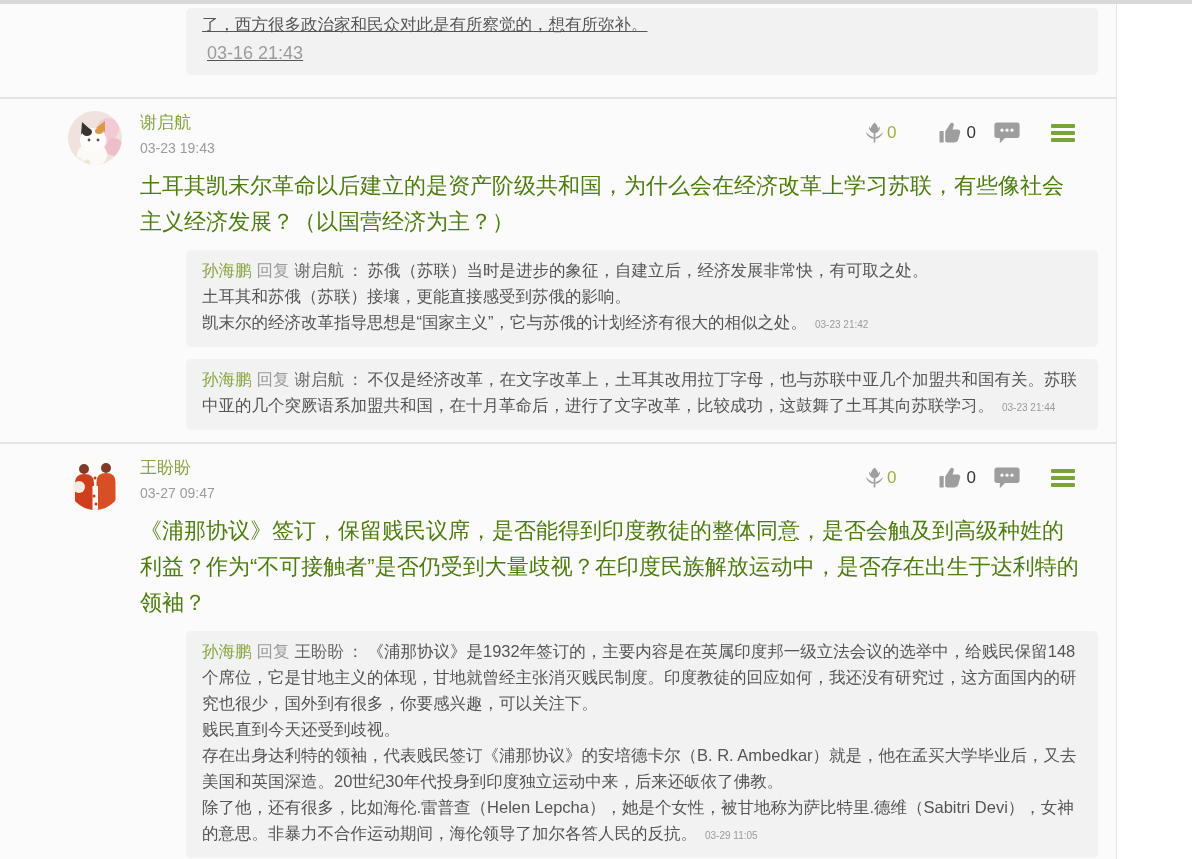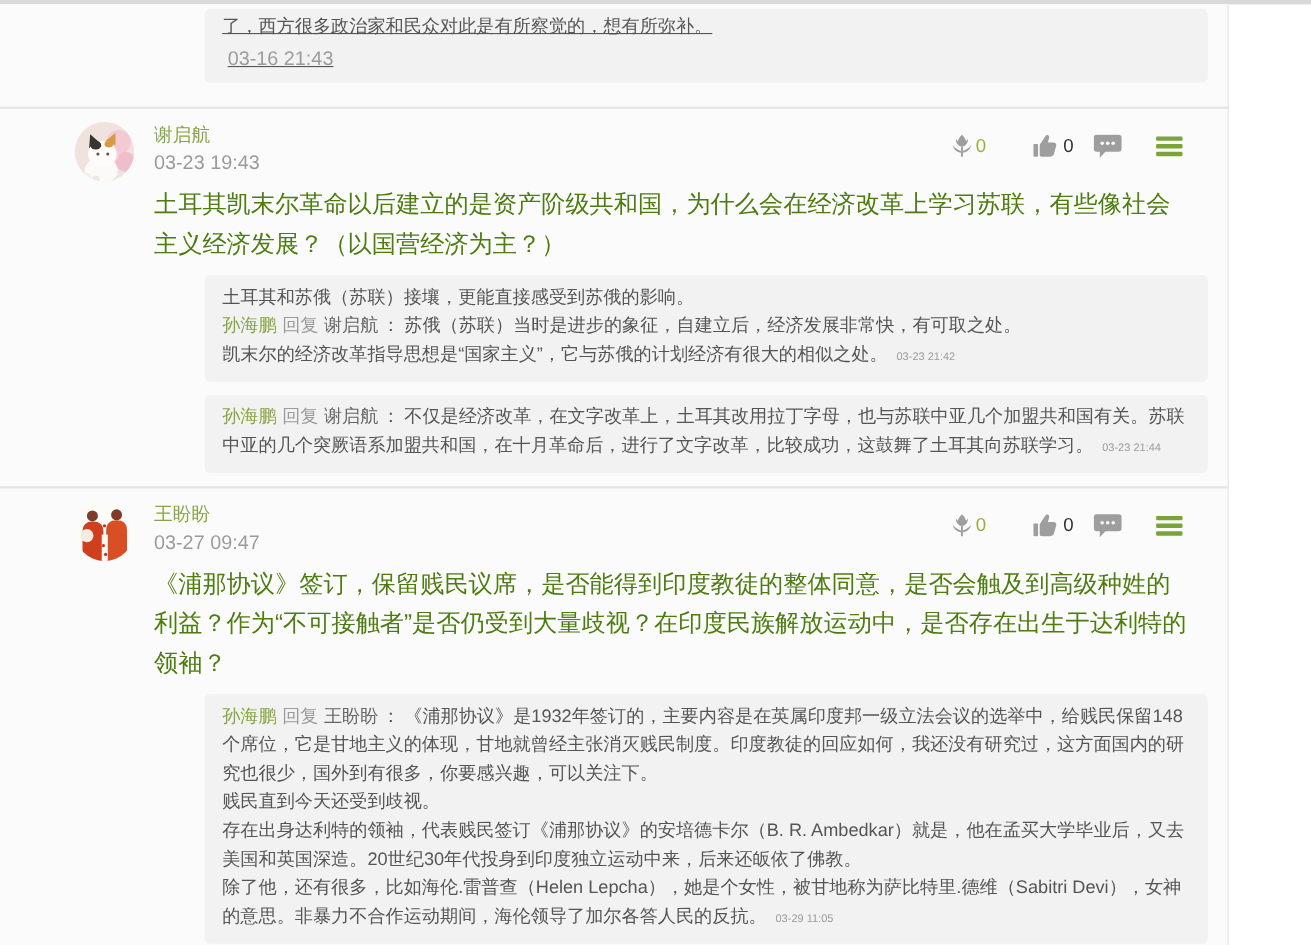--- a/index.html
+++ b/index.html
@@ -25,21 +25,21 @@
   
   .partial-section { padding:4px 0 22px; }
   .partial-section .reply-box { padding-top:3px;text-decoration:underline; }
 
   
   .comment-section { position:relative; padding:8px 0 12px; }
   .avatar { position:absolute; left:68px; top:12px; width:54px; height:54px;
     border-radius:50%; overflow:hidden; cursor:pointer; }
   .head-block { margin-left:140px; min-height:48px; padding-top:5px; }
   .author-name { color:#87a544; font-size:17px; line-height:21px; margin-bottom:7px; cursor:pointer; }
-  .head-time { color:#9b9b9b; font-size:18px; line-height:16px; }
+  .head-time { color:#9b9b9b; font-size:14px; line-height:16px; }
   .question { margin:12px 37px 10px 140px; color:#4d7c0f; font-size:22px; line-height:36px; }
 
   
   .actions { position:absolute; top:22px; right:41px; display:flex; align-items:center; }
   .action-icon { display:inline-flex; align-items:center; cursor:pointer; }
   .action-icon svg { display:block; }
   .vote-count { color:#9fae3f; font-size:17px; margin-left:3px; }
   .like-count { color:#333; font-size:17px; margin-left:6px; }
   .icon-like { margin-left:42px; }
   .icon-comment { margin-left:18px; }
@@ -116,22 +116,22 @@
       <span class="burger">
           <i></i>
           <i></i>
           <i></i>
         </span>
     </div>
 
     <div class="question">土耳其凯末尔革命以后建立的是资产阶级共和国，为什么会在经济改革上学习苏联，有些像社会主义经济发展？（以国营经济为主？）</div>
 
     <div class="reply-box">
+      <p><span class="rp-author">孙海鹏</span><span class="rp-word">回复</span><span class="rp-target">谢启航</span><span class="rp-colon">：</span><span>苏俄（苏联）当时是进步的象征，自建立后，经济发展非常快，有可取之处。</span></p>
       <p>土耳其和苏俄（苏联）接壤，更能直接感受到苏俄的影响。</p>
-      <p><span class="rp-author">孙海鹏</span><span class="rp-word">回复</span><span class="rp-target">谢启航</span><span class="rp-colon">：</span><span>苏俄（苏联）当时是进步的象征，自建立后，经济发展非常快，有可取之处。</span></p>
       <p><span>凯末尔的经济改革指导思想是“国家主义”，它与苏俄的计划经济有很大的相似之处。</span><span class="inline-time">03-23 21:42</span></p>
     </div>
 
     <div class="reply-box">
       <p><span class="rp-author">孙海鹏</span><span class="rp-word">回复</span><span class="rp-target">谢启航</span><span class="rp-colon">：</span><span>不仅是经济改革，在文字改革上，土耳其改用拉丁字母，也与苏联中亚几个加盟共和国有关。苏联中亚的几个突厥语系加盟共和国，在十月革命后，进行了文字改革，比较成功，这鼓舞了土耳其向苏联学习。</span><span class="inline-time">03-23 21:44</span></p>
     </div>
   </section>
 
   <hr class="divider">
 

